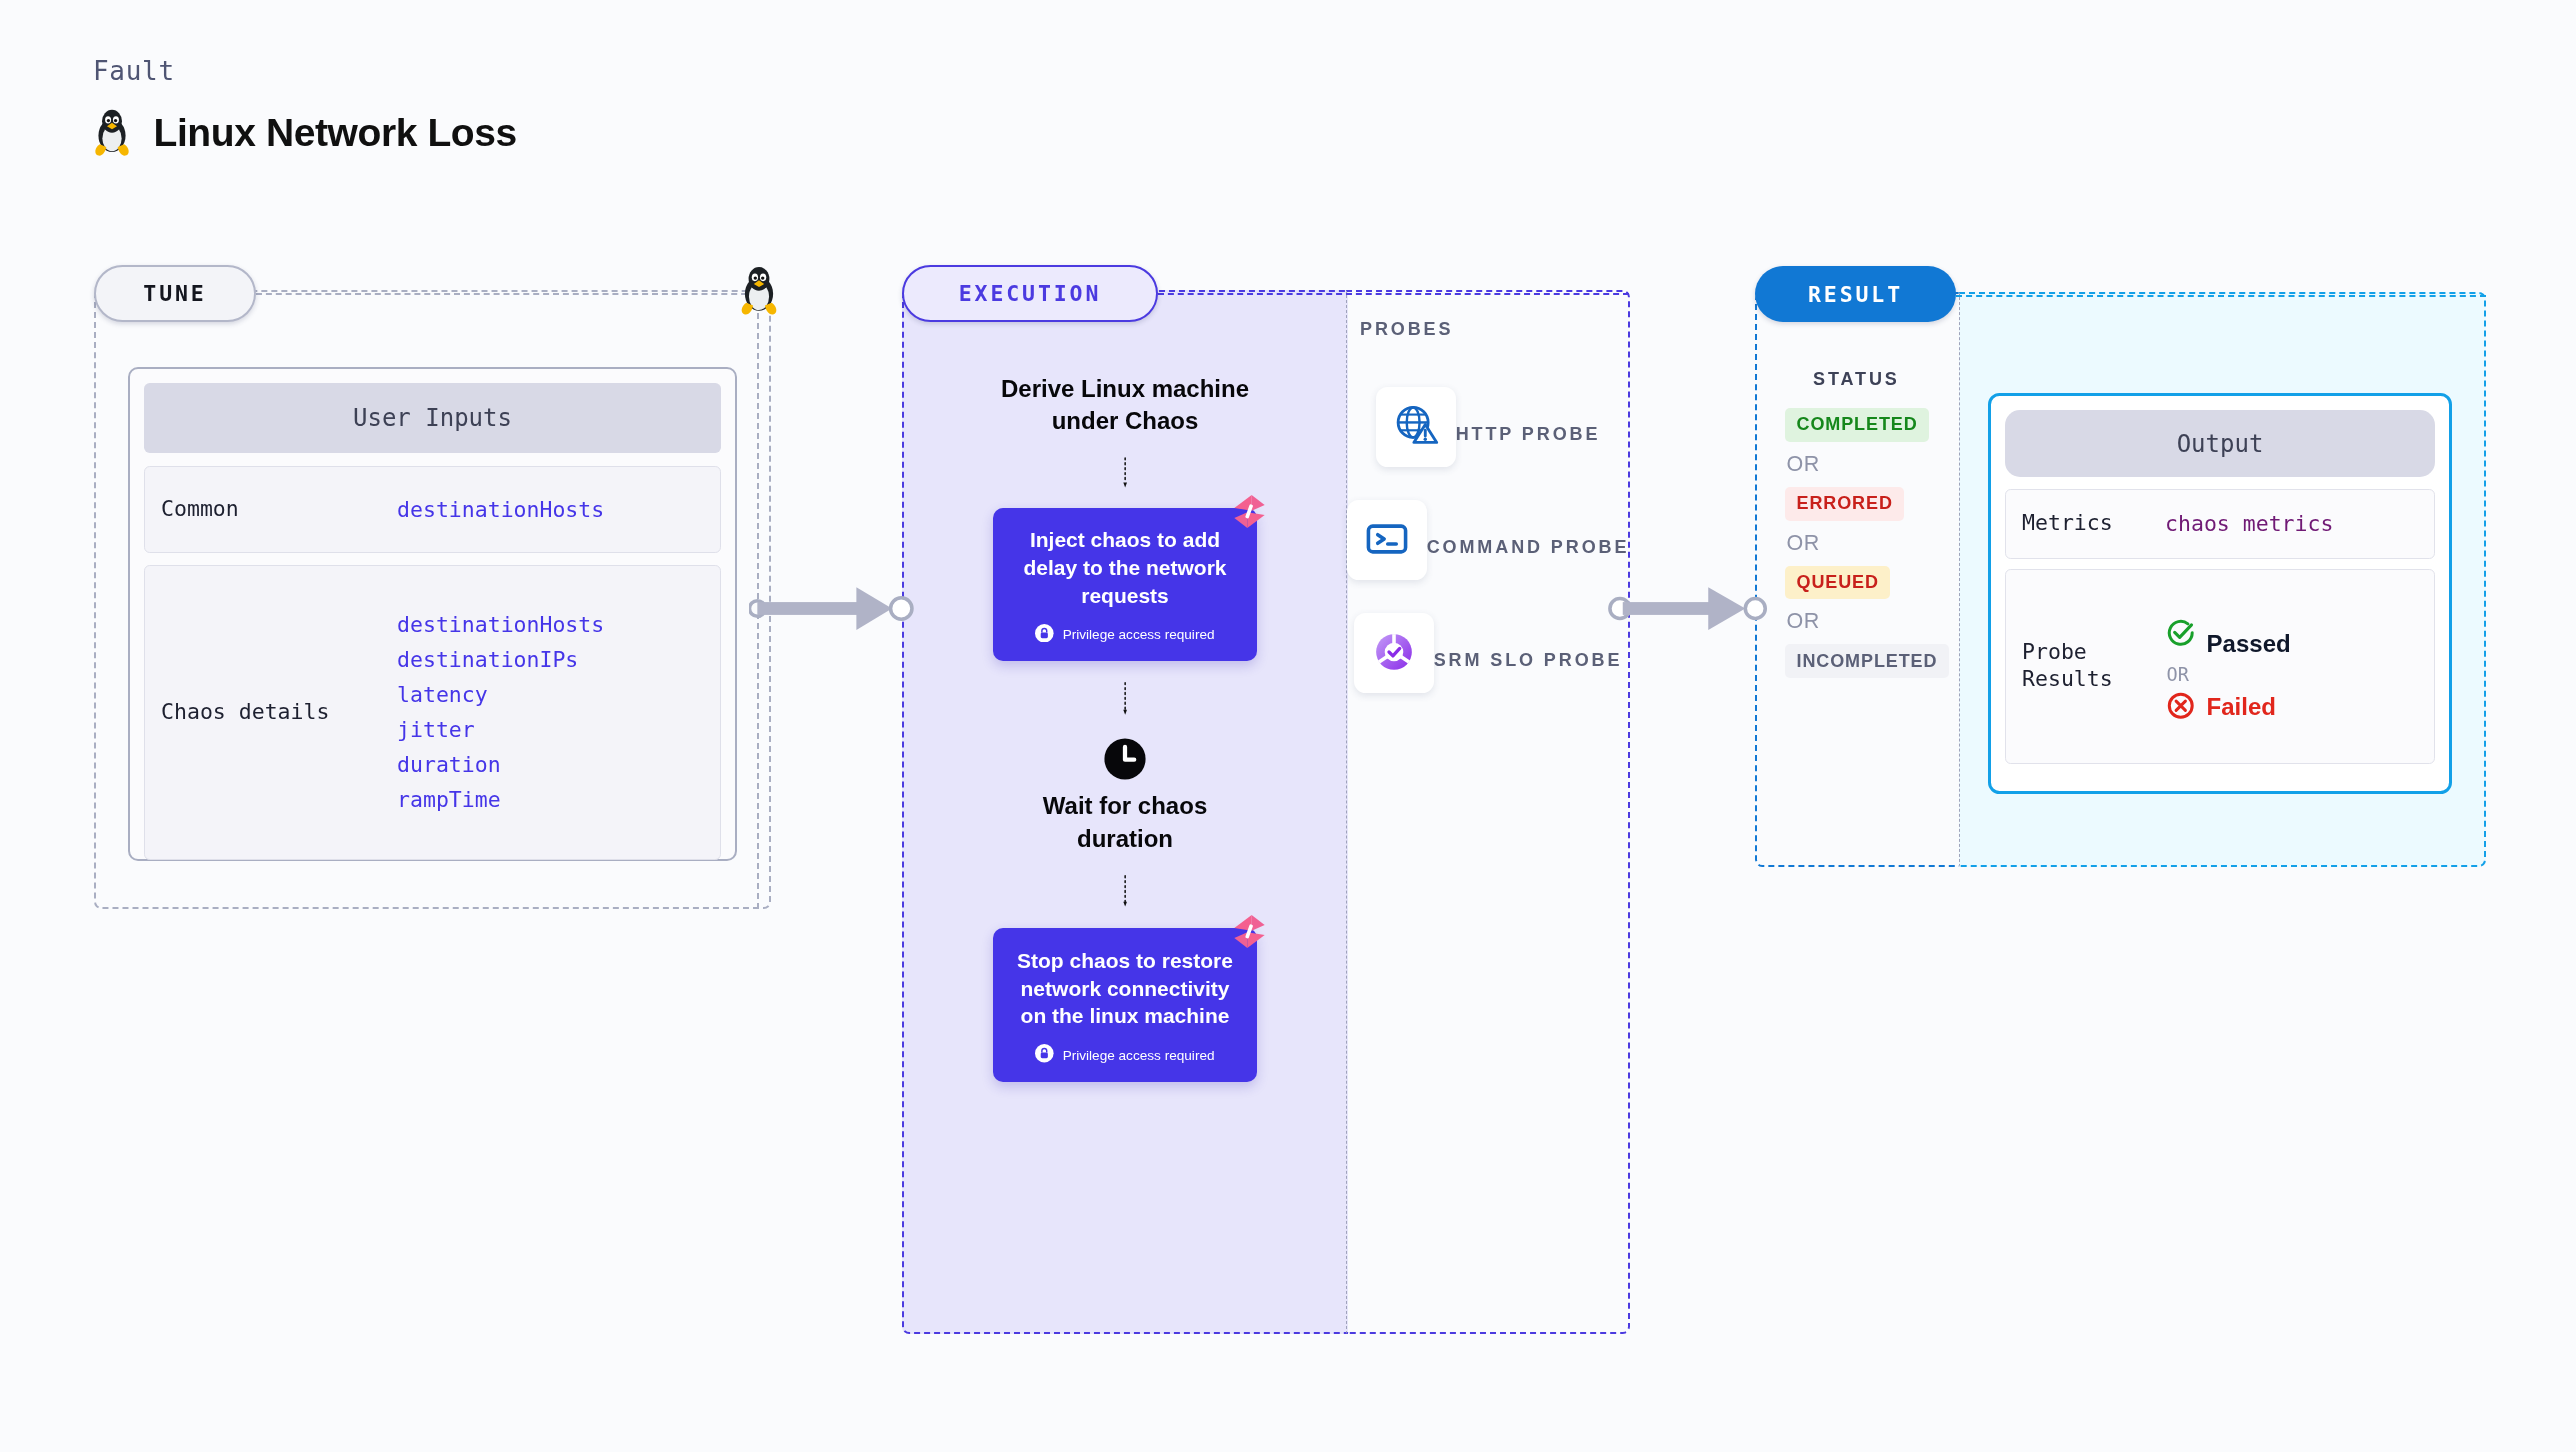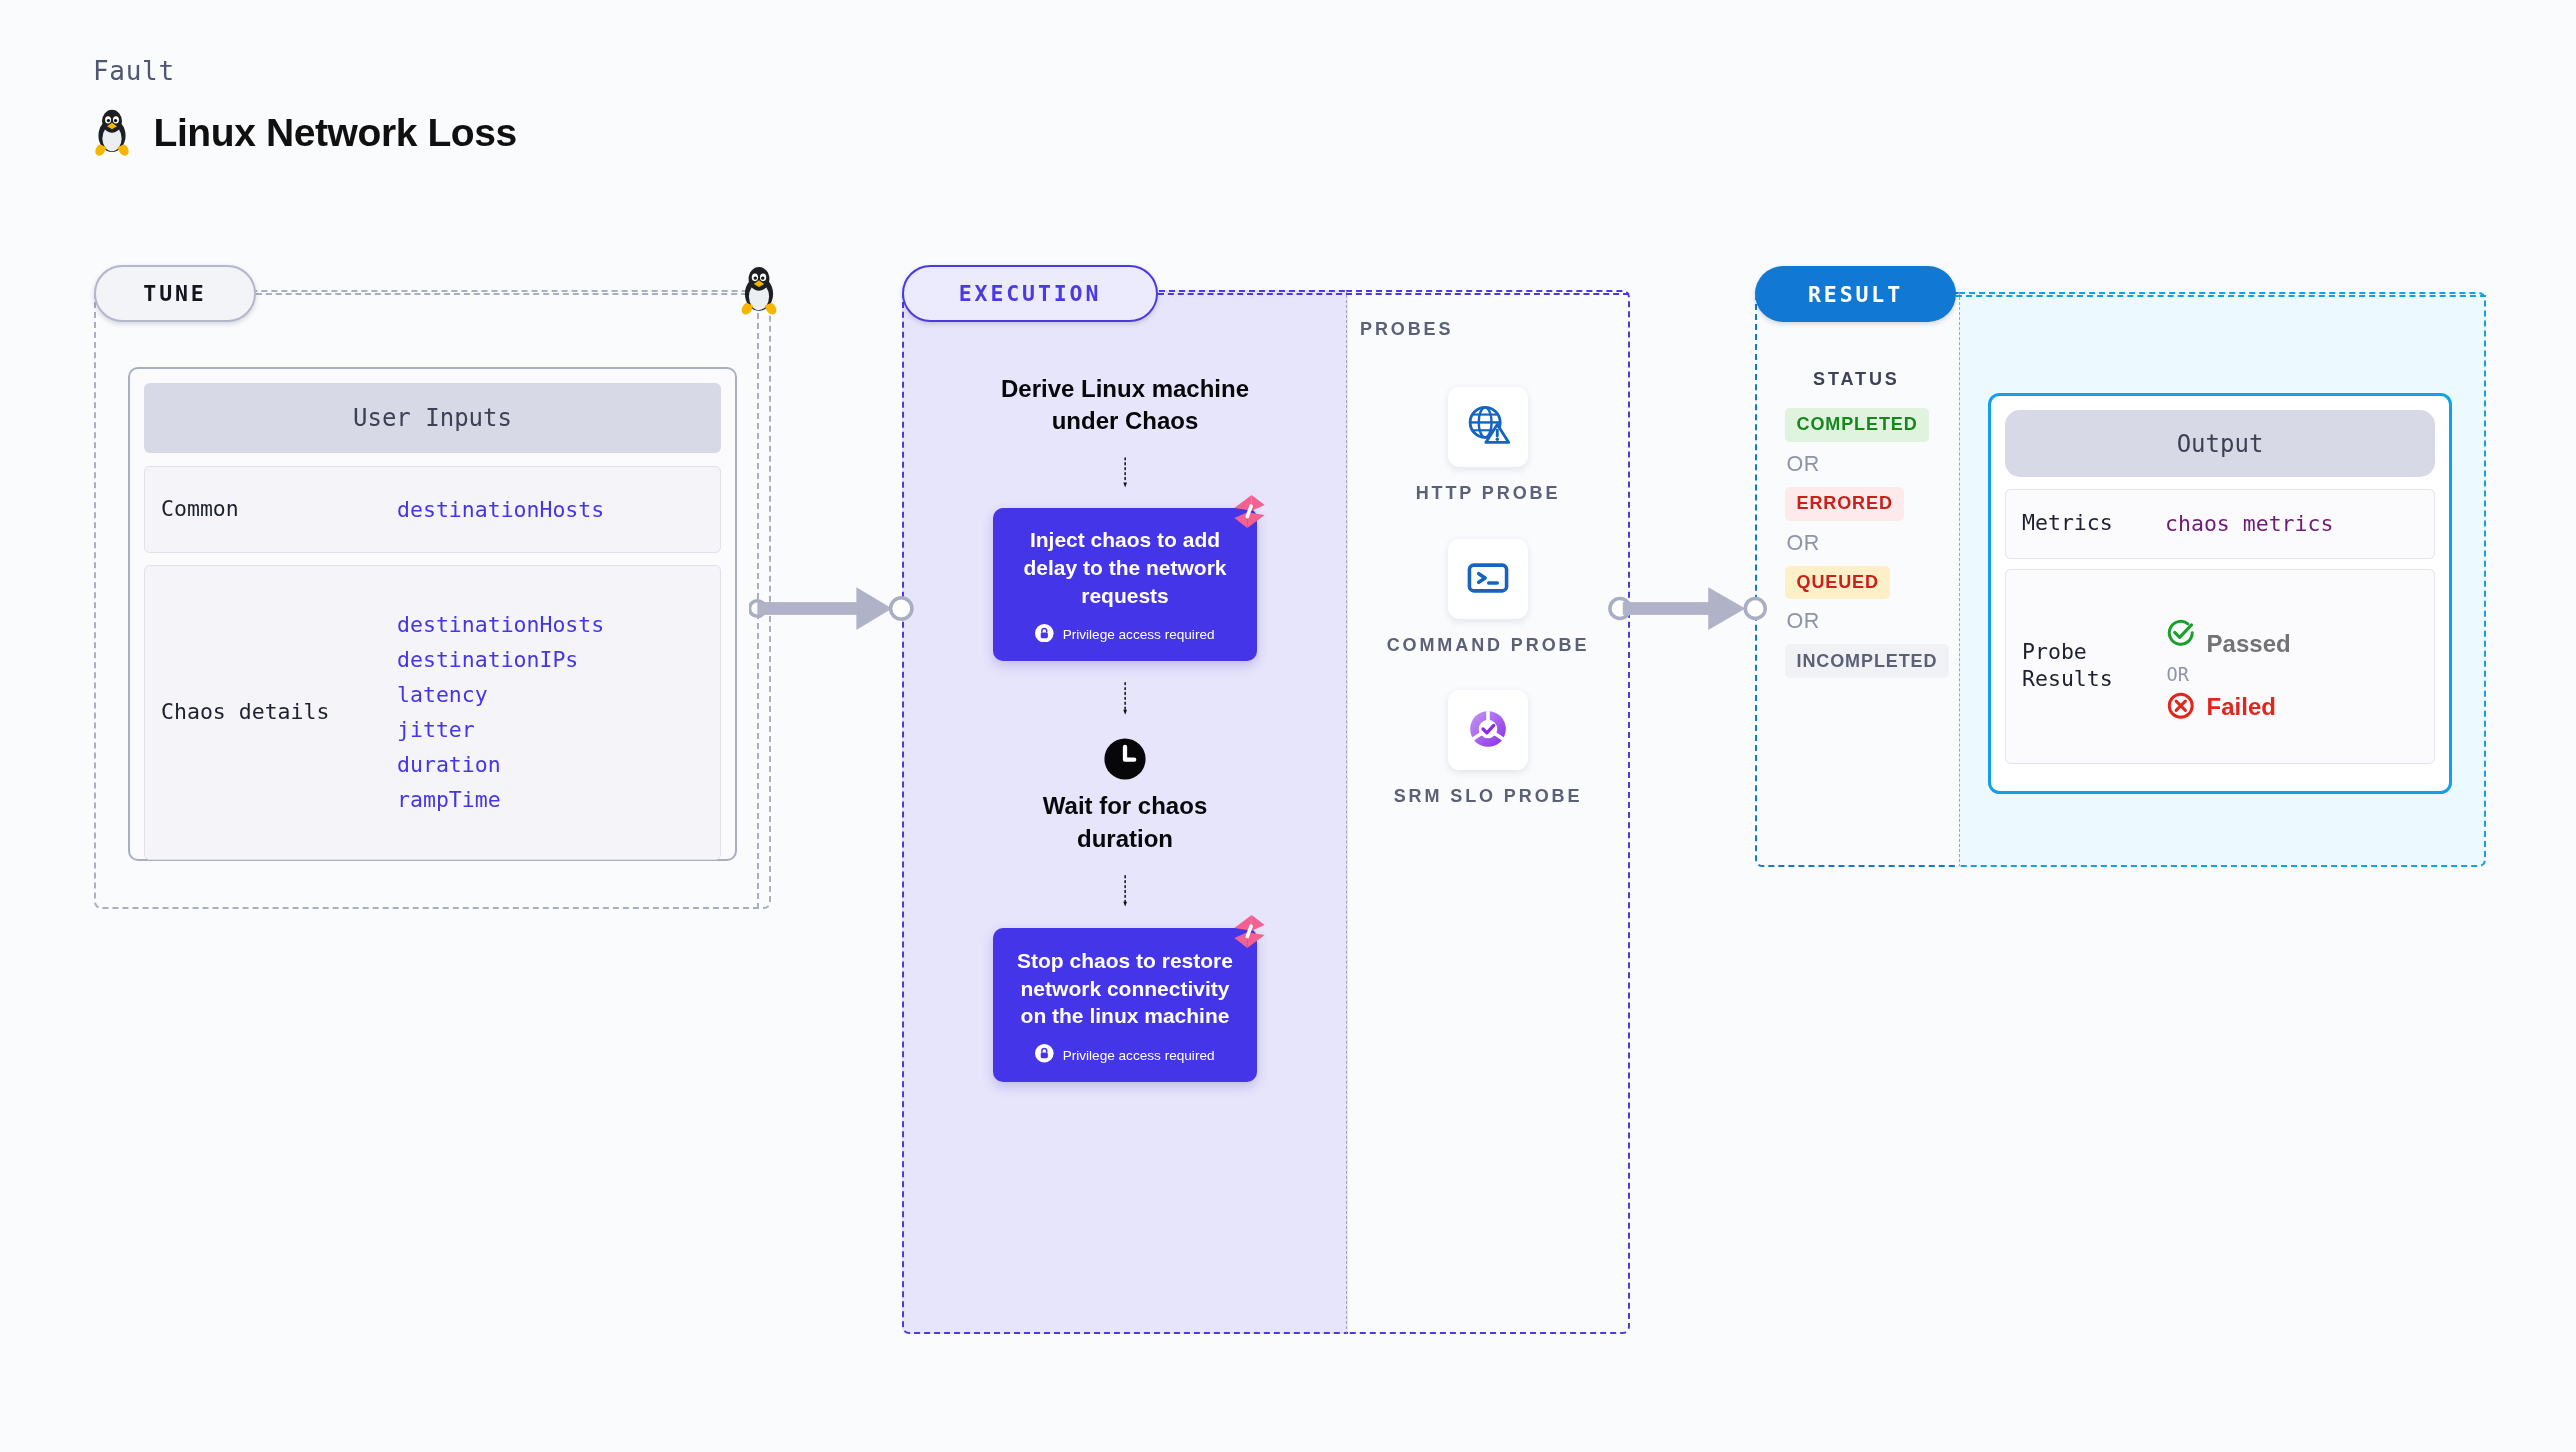--- a/index.html
+++ b/index.html
@@ -171,21 +171,21 @@
   
   .probes-label {
     position: absolute; left: 1360px; top: 319px;
     font-size: 18px; font-weight: 700; letter-spacing: 2.9px;
     color: #5b6077;
   }
   .probe-list {
     position: absolute; left: 1346px; top: 387px; width: 284px;
     display: flex; flex-direction: column; align-items: center; gap: 33px;
   }
-  .probe-item { display: flex; flex-direction: column; align-items: center; }
+  .probe-item { display: flex; flex-direction: row; align-items: center; }
   .probe-tile {
     width: 80px; height: 80px; background: #ffffff;
     border-radius: 11.5px;
     display: flex; align-items: center; justify-content: center;
     box-shadow: 0 2.1px 7.2px rgba(60,70,110,.12);
   }
   .probe-name {
     margin-top: 14.3px; text-align: center;
     font-size: 18px; font-weight: 700; letter-spacing: 2.9px;
     color: #5b6077; line-height: 1.35;
@@ -504,21 +504,21 @@
     <div class="out-row probes">
       <div class="out-key">Probe Results</div>
       <div class="pr-stack">
         <div class="pr-line">
           <span>
             <svg width="31.5" height="31.5" viewBox="0 0 44 44">
               <path d="M38 22 A16 16 0 1 1 32 9.6" fill="none" stroke="#19a02b" stroke-width="4.2" stroke-linecap="round"></path>
               <path d="M13.5 21.5 L20.5 28.5 L37 11" fill="none" stroke="#19a02b" stroke-width="4.4" stroke-linecap="round" stroke-linejoin="round"></path>
             </svg>
           </span>
-          <span class="pr-text" style="color:#737373;margin-top:21px;">Passed</span>
+          <span class="pr-text" style="color:#0f172a;margin-top:21px;">Passed</span>
         </div>
         <div class="pr-or">OR</div>
         <div class="pr-line">
           <span>
             <svg width="31.5" height="31.5" viewBox="0 0 44 44">
               <circle cx="22" cy="22" r="16" fill="none" stroke="#e1261c" stroke-width="4.2"></circle>
               <path d="M15.5 15.5 L28.5 28.5 M28.5 15.5 L15.5 28.5" stroke="#e1261c" stroke-width="4.2" stroke-linecap="round"></path>
             </svg>
           </span>
           <span class="pr-text" style="color:#e1261c;">Failed</span>

